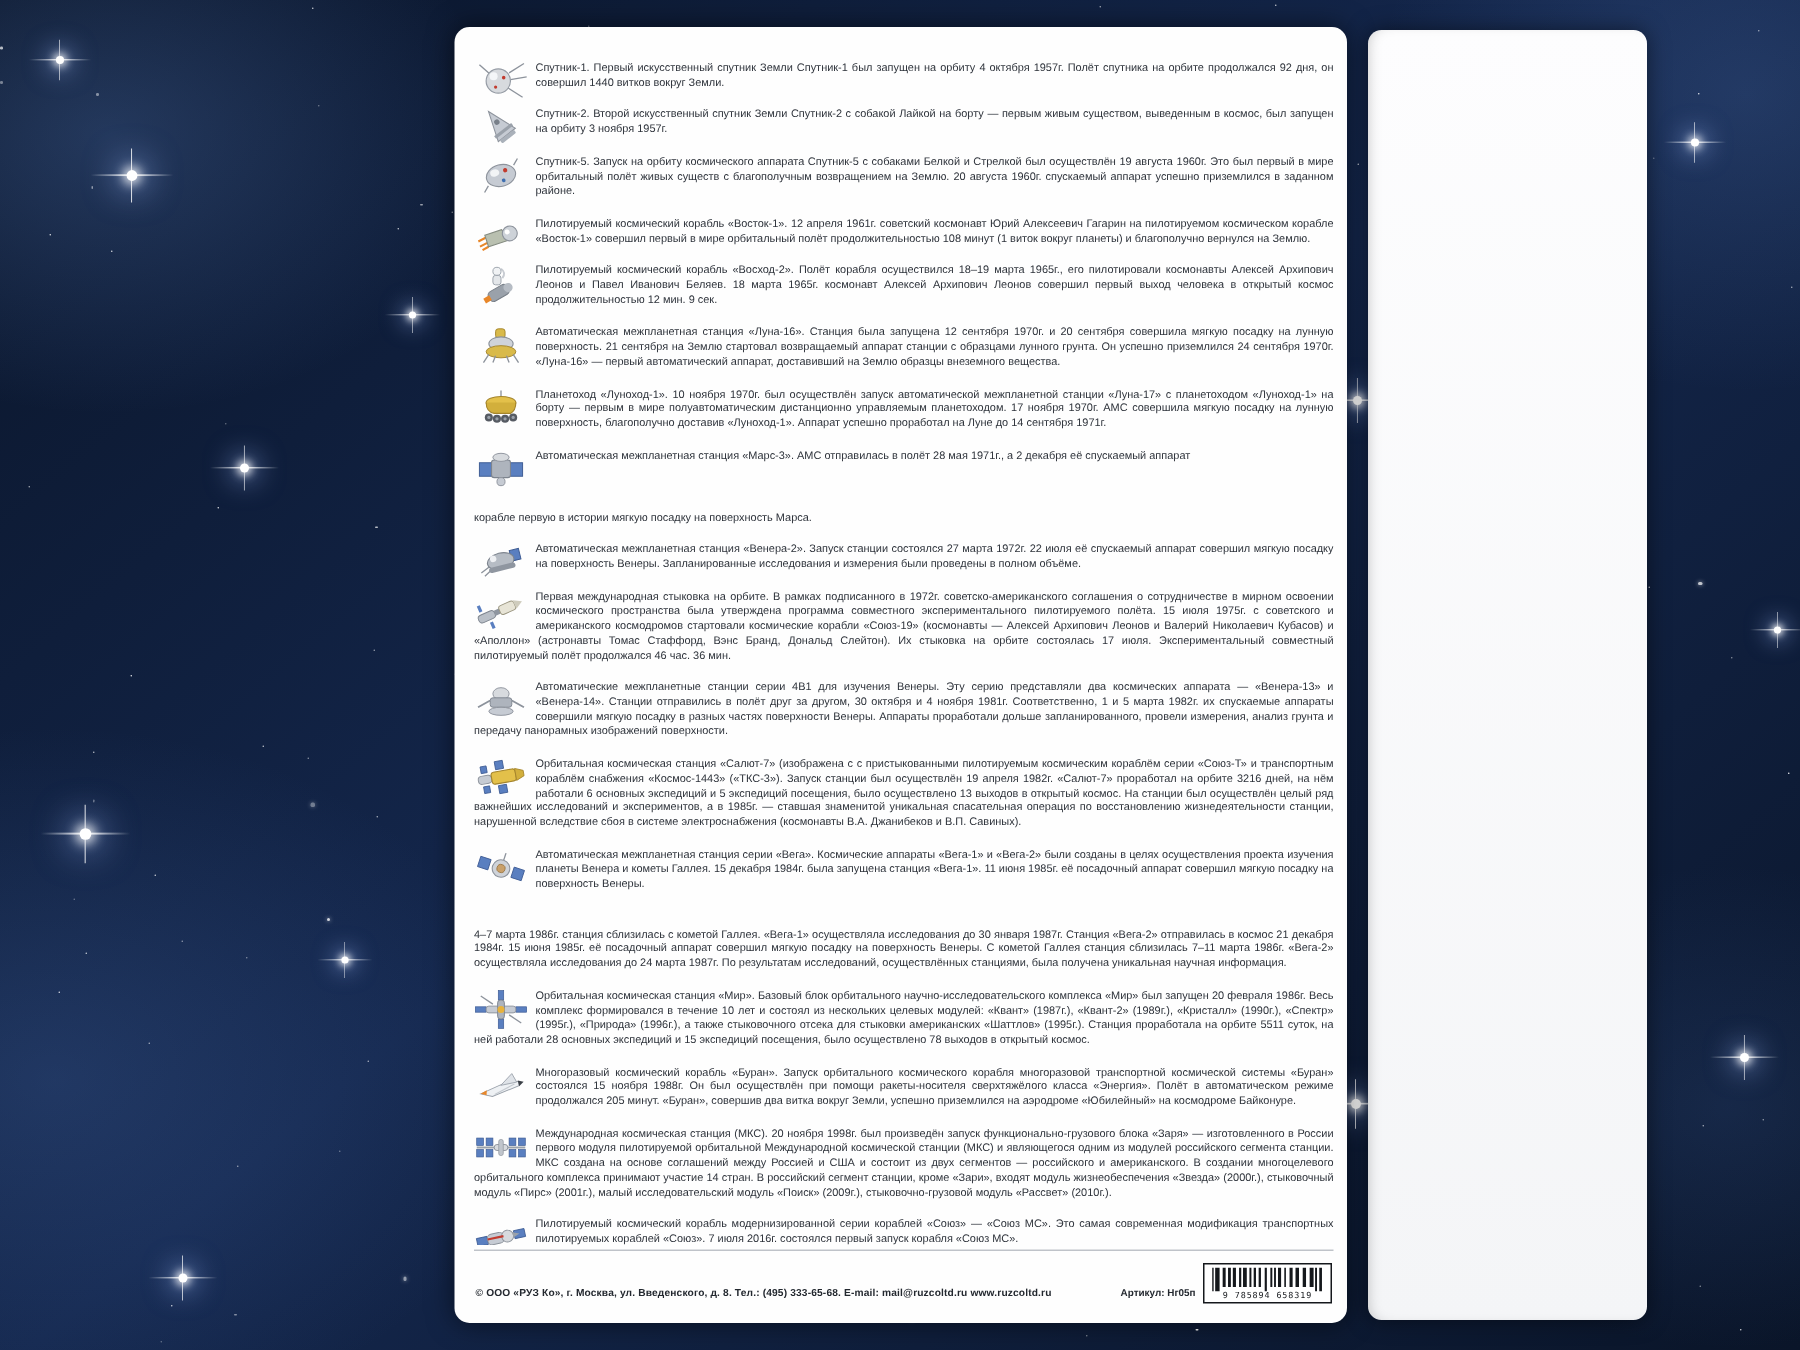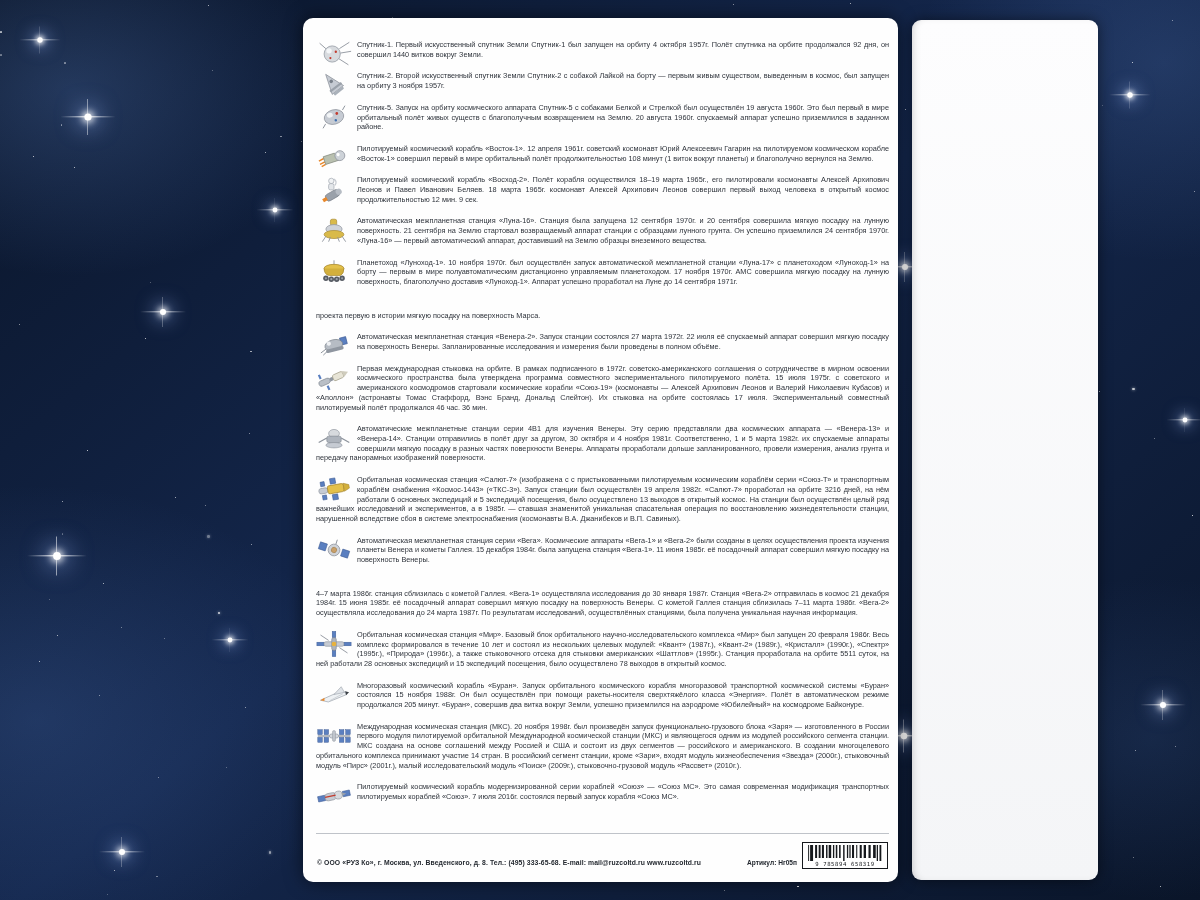--- a/index.html
+++ b/index.html
@@ -333,23 +333,32 @@
                 <circle cx="29" cy="22" r="3"></circle>
               </g>
               <g fill="#9aa1aa">
                 <circle cx="11" cy="22" r="1.2"></circle>
                 <circle cx="17" cy="23" r="1.2"></circle>
                 <circle cx="23" cy="23" r="1.2"></circle>
                 <circle cx="29" cy="22" r="1.2"></circle>
               </g>
             </svg>
           </span><span>Планетоход «Луноход-1». 10 ноября 1970г. был осуществлён запуск автоматической межпланетной станции «Луна-17» с планетоходом «Луноход-1» на борту — первым в мире полуавтоматическим дистанционно управляемым планетоходом. 17 ноября 1970г. АМС совершила мягкую посадку на лунную поверхность, благополучно доставив «Луноход-1». Аппарат успешно проработал на Луне до 14 сентября 1971г.</span></p>
+        <p class="para"><span class="icn">
+            <svg viewBox="0 0 40 30">
+              <rect x="4" y="10" width="9" height="10" fill="#5a7fc0" stroke="#3c5a92" stroke-width=".7"></rect>
+              <rect x="27" y="10" width="9" height="10" fill="#5a7fc0" stroke="#3c5a92" stroke-width=".7"></rect>
+              <rect x="13" y="8" width="14" height="13" rx="2" fill="#aeb4bd" stroke="#7d848e" stroke-width=".8"></rect>
+              <ellipse cx="20" cy="6" rx="6" ry="3" fill="#d7dade" stroke="#8d939c" stroke-width=".7"></ellipse>
+              <circle cx="20" cy="24" r="3" fill="#c6cbd3" stroke="#8d939c" stroke-width=".7"></circle>
+            </svg>
+          </span><span>Автоматическая межпланетная станция «Марс-3». АМС отправилась в полёт 28 мая 1971г., а 2 декабря её спускаемый аппарат</span></p>
       </div>
       <div class="col">
-        <p class="para"><span>проекта первую в истории мягкую посадку на поверхность Марса.</span></p>
+        <p class="para"><span>корабле первую в истории мягкую посадку на поверхность Марса.</span></p>
         <p class="para"><span class="icn">
             <svg viewBox="0 0 40 30">
               <g transform="rotate(-14 20 15)">
                 <path d="M6 22 L13 18 M4 19 L11 16" stroke="#8d939c" stroke-width="1"></path>
                 <rect x="28" y="8" width="7" height="8" fill="#5a7fc0" stroke="#3c5a92" stroke-width=".7"></rect>
                 <ellipse cx="20" cy="14" rx="10" ry="6" fill="#b6bcc4" stroke="#7d848e" stroke-width=".8"></ellipse>
                 <rect x="10" y="17" width="20" height="4" rx="2" fill="#8f96a0"></rect>
                 <circle cx="15" cy="11" r="2.4" fill="#eef0f3"></circle>
               </g>
             </svg>

